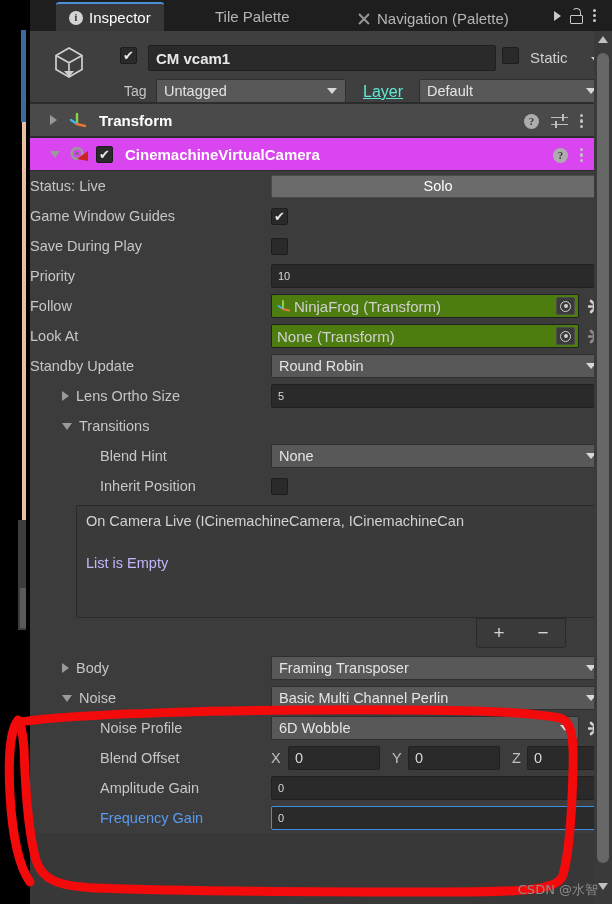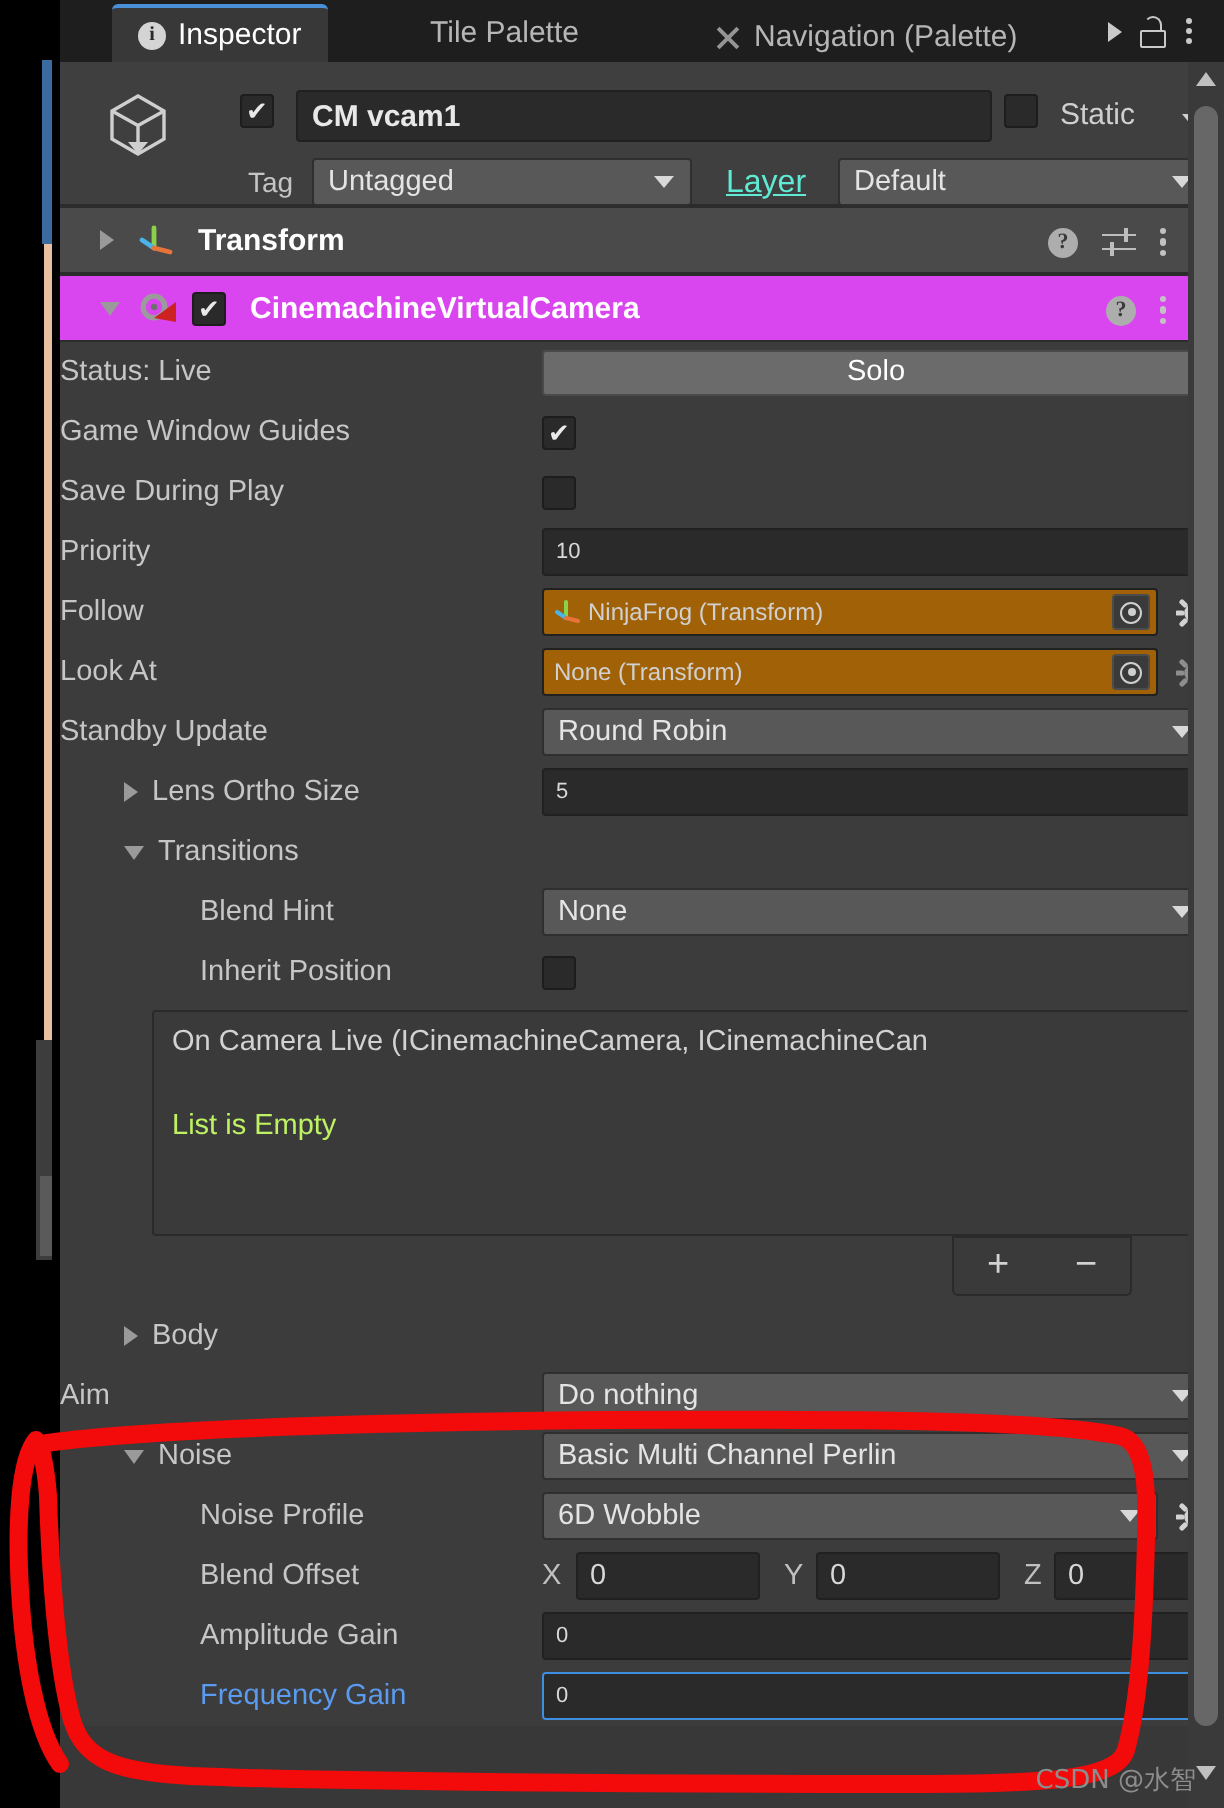--- a/index.html
+++ b/index.html
@@ -137,22 +137,22 @@
   }
   .fld.focused { border:1.6px solid #3f8fe0; }
   .drop {
     position:absolute; left:241px; width:334px; height:24px;
     background:#585858; border:1px solid #2f2f2f; border-radius:2px;
     color:#e4e4e4; font-size:14.5px; display:flex; align-items:center; padding:0 7px;
   }
   .drop .dtri { position:absolute; right:8px; width:0;height:0;border-left:5px solid transparent;border-right:5px solid transparent;border-top:6px solid #d8d8d8;}
   .objfld {
     position:absolute; left:241px; width:308px; height:24px;
-    background:#a16207; border:1px solid #212121; border-radius:2px;
-    color:#d0d0d0; font-size:12px; display:flex; align-items:center; padding:0 5px; gap:3px;
+    background:#4d7c0f; border:1px solid #212121; border-radius:2px;
+    color:#d0d0d0; font-size:15px; display:flex; align-items:center; padding:0 5px; gap:3px;
   }
   .picker { position:absolute; right:3px; top:2px; width:19px; height:18px;
     background:#3a3a3a; border:1px solid #4c4c4c; border-radius:2px;
     display:flex; align-items:center; justify-content:center; }
   .picker .ring { width:11px;height:11px;border:1.6px solid #cfcfcf;border-radius:50%;position:relative;}
   .picker .ring::after{content:"";position:absolute;left:2.7px;top:2.7px;width:4px;height:4px;background:#cfcfcf;border-radius:50%;}
   .gear { position:absolute; left:558px; width:17px; height:17px; }
 
   .solo-btn {
     position:absolute; left:241px; width:334px; height:23px;
@@ -161,21 +161,21 @@
   }
 
   .chk-inline { position:absolute; left:241px; }
 
   
   .evtbox {
     position:absolute; left:46px; top:0; width:529px;
     background:#3a3a3a; border:1px solid #2a2a2a; border-radius:2px;
   }
   .evt-title { color:#d2d2d2; font-size:14.5px; padding:7px 9px 0 9px; white-space:nowrap; overflow:hidden; }
-  .evt-empty { color:#bef264; font-size:14.5px; padding:26px 9px 30px 9px; }
+  .evt-empty { color:#c4b5fd; font-size:14.5px; padding:26px 9px 30px 9px; }
   .plusminus {
     position:absolute; right:28px; top:113px; width:90px; height:30px;
     background:#3a3a3a; border:1px solid #2a2a2a; border-radius:0 0 3px 3px;
     display:flex; align-items:center; justify-content:space-around;
     color:#d2d2d2; font-size:19px;
   }
 
   .vec-lab { position:absolute; color:#c0c0c0; font-size:14.5px; }
   .vec-fld {
     position:absolute; height:24px; background:#2a2a2a; border:1px solid #212121;
@@ -436,29 +436,26 @@
         </div>
         <div class="plusminus">
           <span>+</span>
           <span>−</span>
         </div>
       </div>
 
       <div class="row">
         <span class="tri-r" style="margin-left:32px;"></span>
         <span class="lab" style="padding-left:7px;">Body</span>
-      </div>
-
-      <div class="row">
-        <span class="lab indent1">Aim</span>
         <span class="drop">
-          <span>Do nothing</span>
+          <span>Framing Transposer</span>
           <span class="dtri"></span>
         </span>
       </div>
+
 
       <div class="row">
         <span class="tri-d" style="margin-left:32px;"></span>
         <span class="lab" style="padding-left:7px;">Noise</span>
         <span class="drop">
           <span>Basic Multi Channel Perlin</span>
           <span class="dtri"></span>
         </span>
       </div>
 

